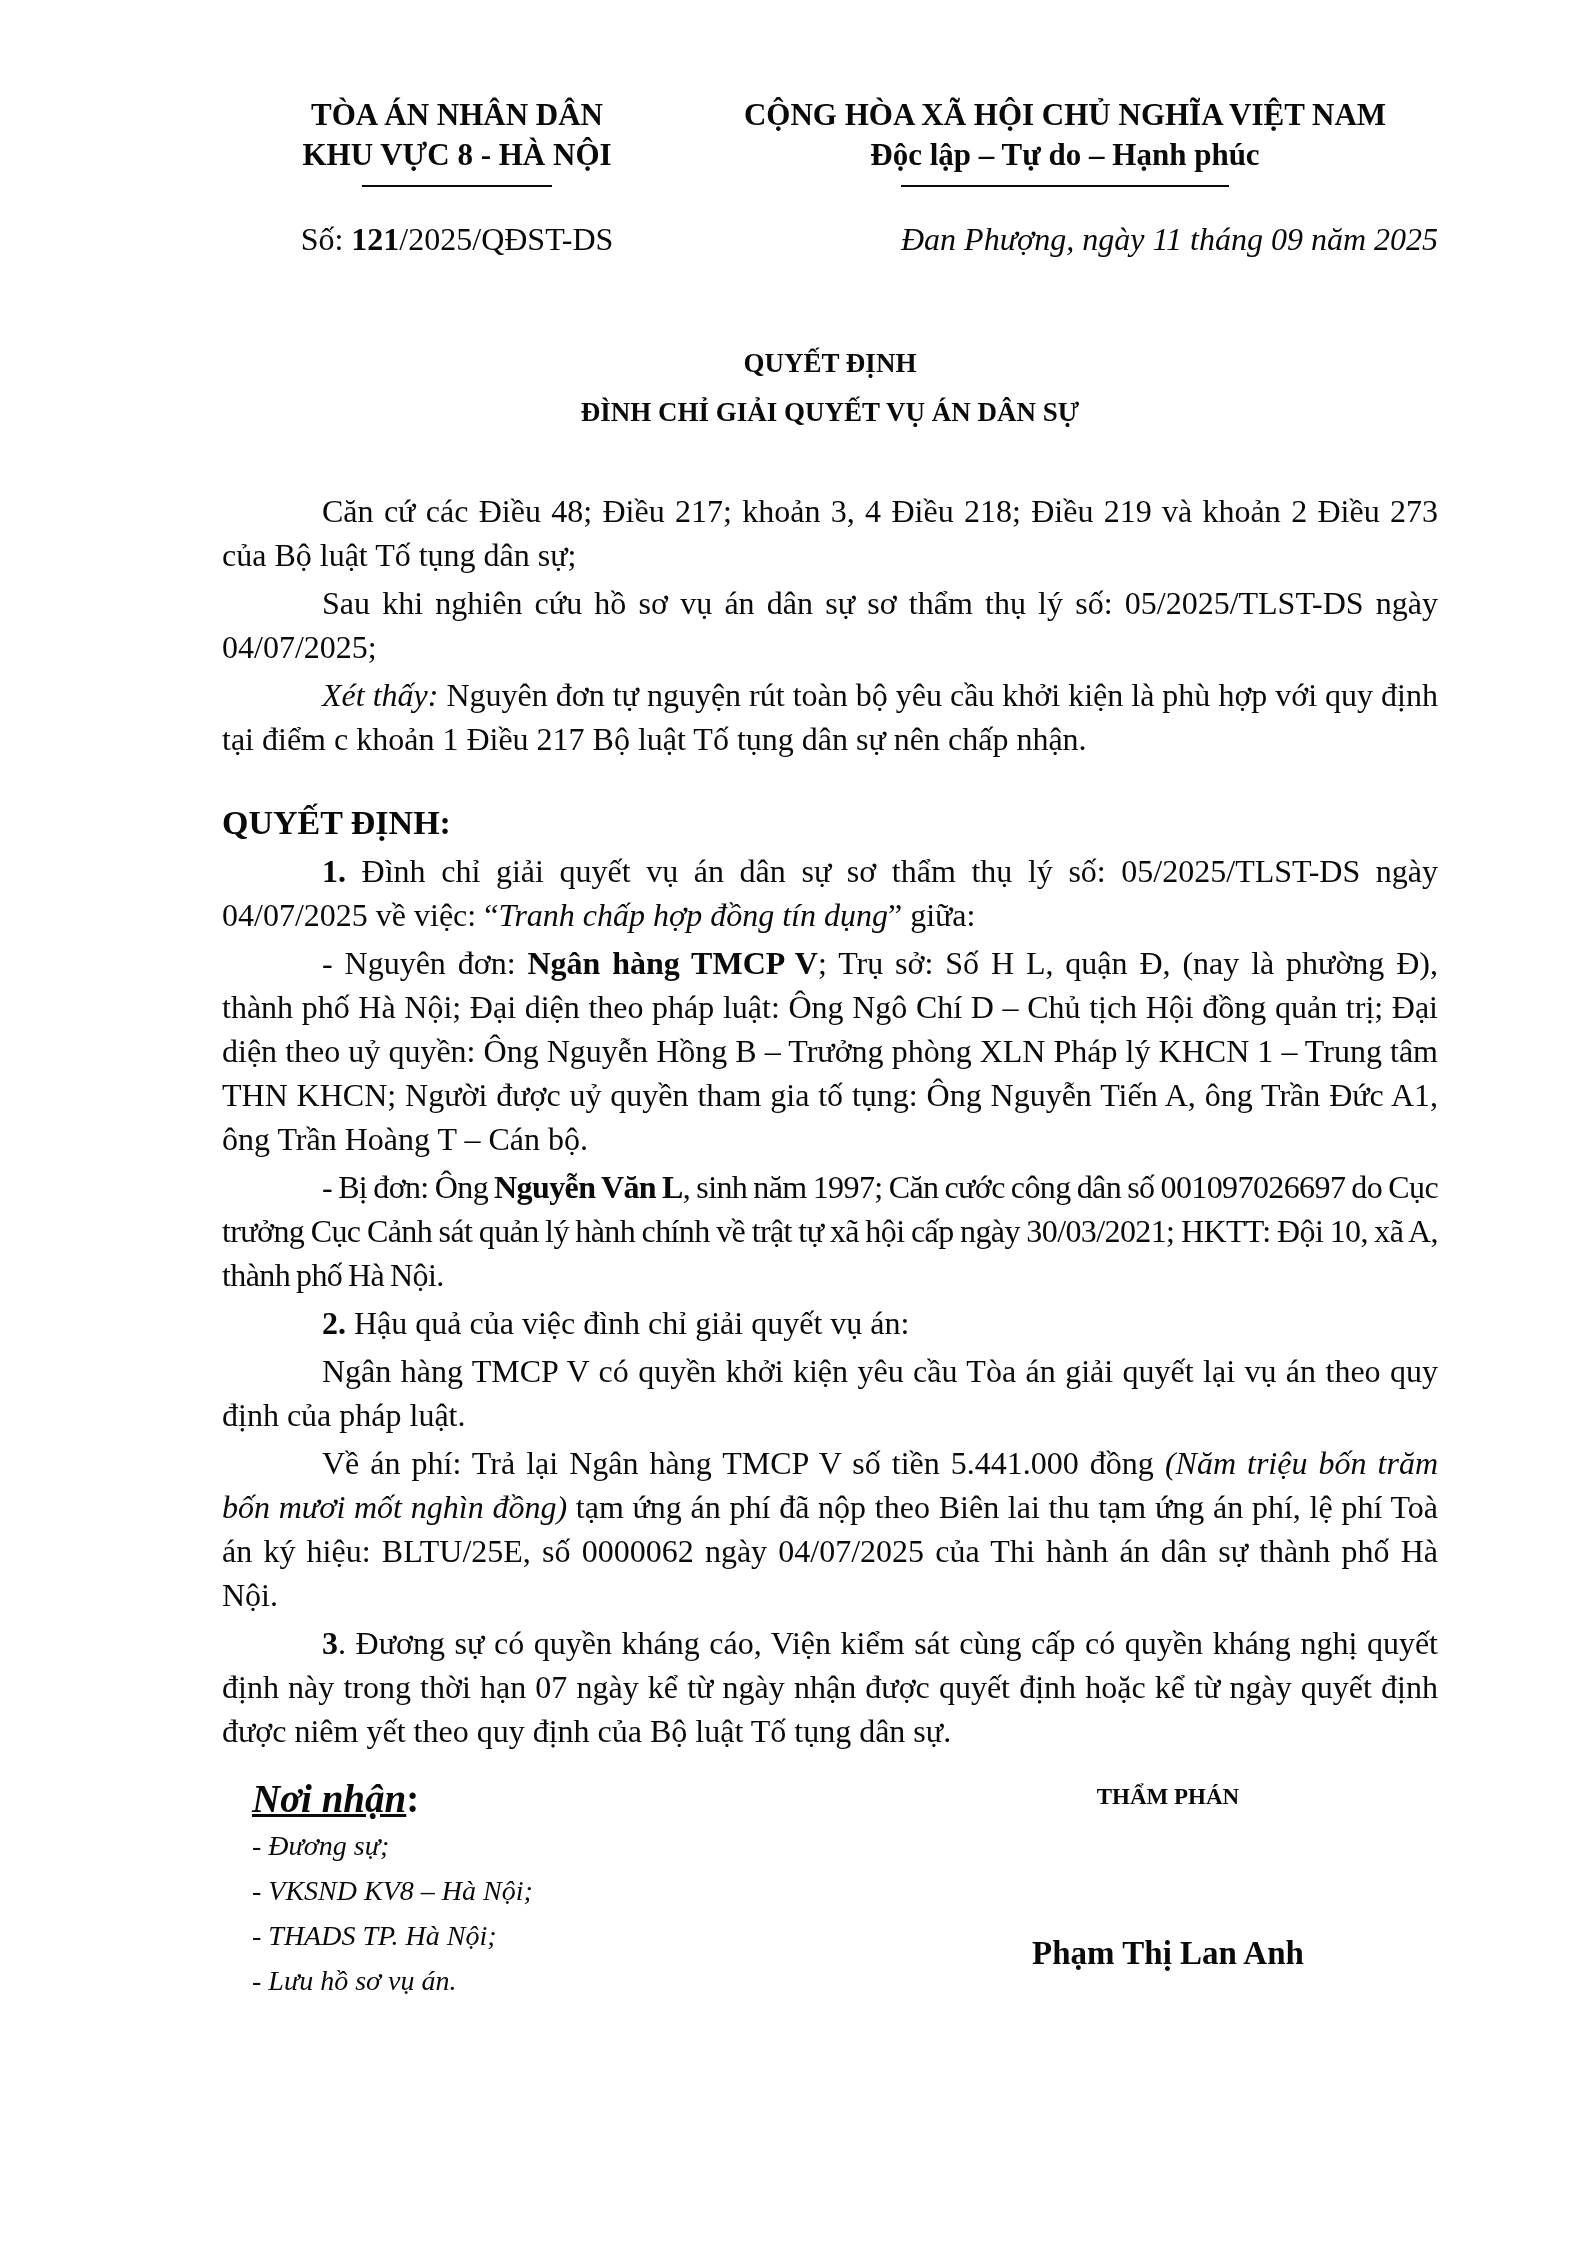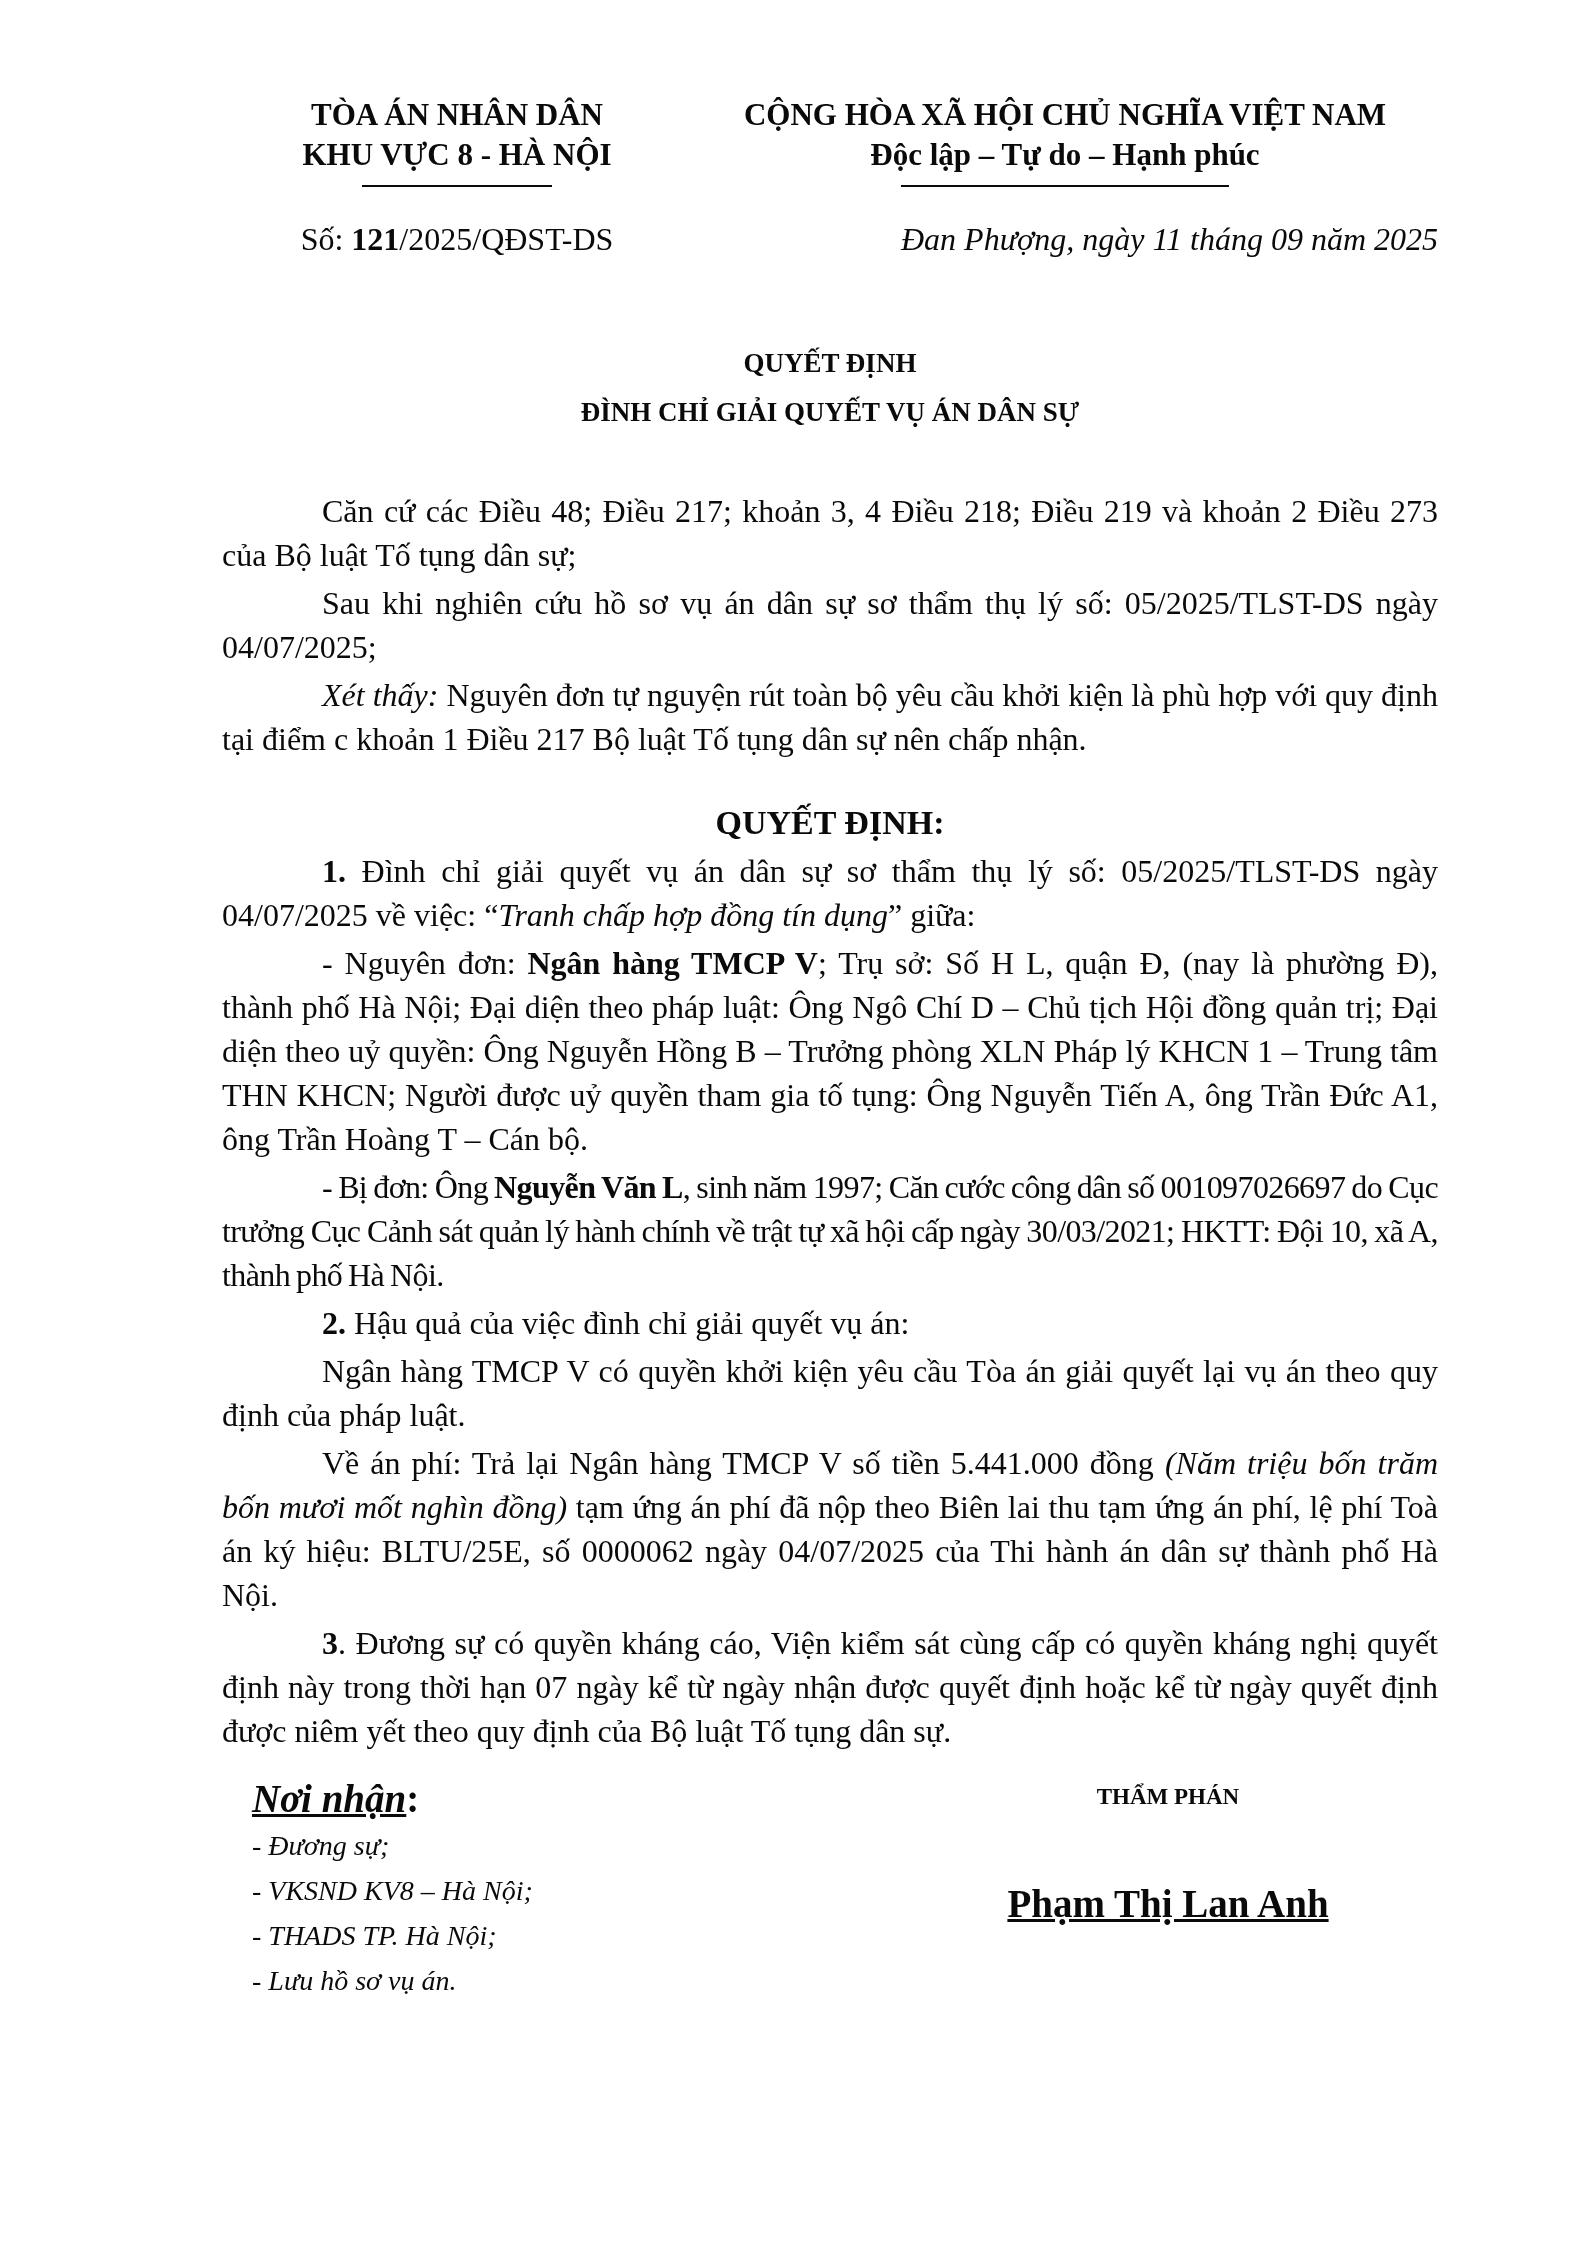--- a/index.html
+++ b/index.html
@@ -31,38 +31,38 @@
   .doc-title { margin-top: 78px; text-align: center; font-weight: bold; font-size: 27px; line-height: 49px; }
   
   .body-block { margin-top: 52px; }
   p.para {
     margin: 0 0 4px 0;
     text-align: justify;
     text-indent: 100px;
   }
   p.center-heading {
     margin: 40px 0 4px 0;
-    text-align: center;
+    text-align: left;
     text-indent: 0;
     font-weight: bold;
     font-size: 34px;
   }
   .b  { font-weight: bold; }
   .i  { font-style: italic; }
   .bi { font-weight: bold; font-style: italic; }
   .u  { text-decoration: underline; }
   .tight { letter-spacing: -0.6px; word-spacing: -1.5px; }
   
   .footer { display: flex; margin-top: 22px; }
   .foot-left { flex: 1; padding-left: 30px; }
   .recipients-heading { font-size: 39px; line-height: 48px; }
   .recipient { font-style: italic; font-size: 28px; line-height: 45px; }
   .foot-right { width: 540px; text-align: center; }
   .judge-title { font-weight: bold; font-size: 23px; line-height: 44px; }
-  .judge-name  { font-weight: bold; font-size: 39px; margin-top: 63px; text-decoration: underline; }
+  .judge-name  { font-weight: bold; font-size: 33px; margin-top: 112px; }
 </style>
 </head>
 <body>
 
 <div class="page">
 
   <div class="hdr">
     <div class="hdr-left">
       <div class="org-line">TÒA ÁN NHÂN DÂN</div>
       <div class="org-line">KHU VỰC 8 - HÀ NỘI</div>

